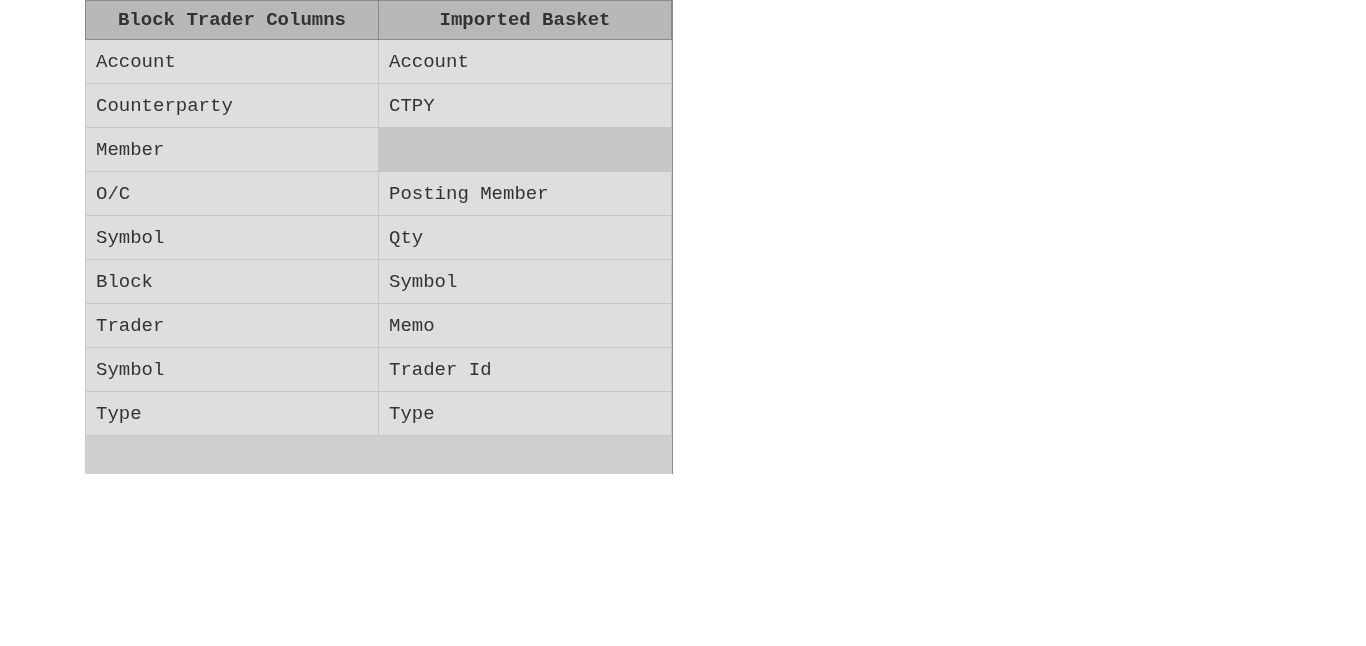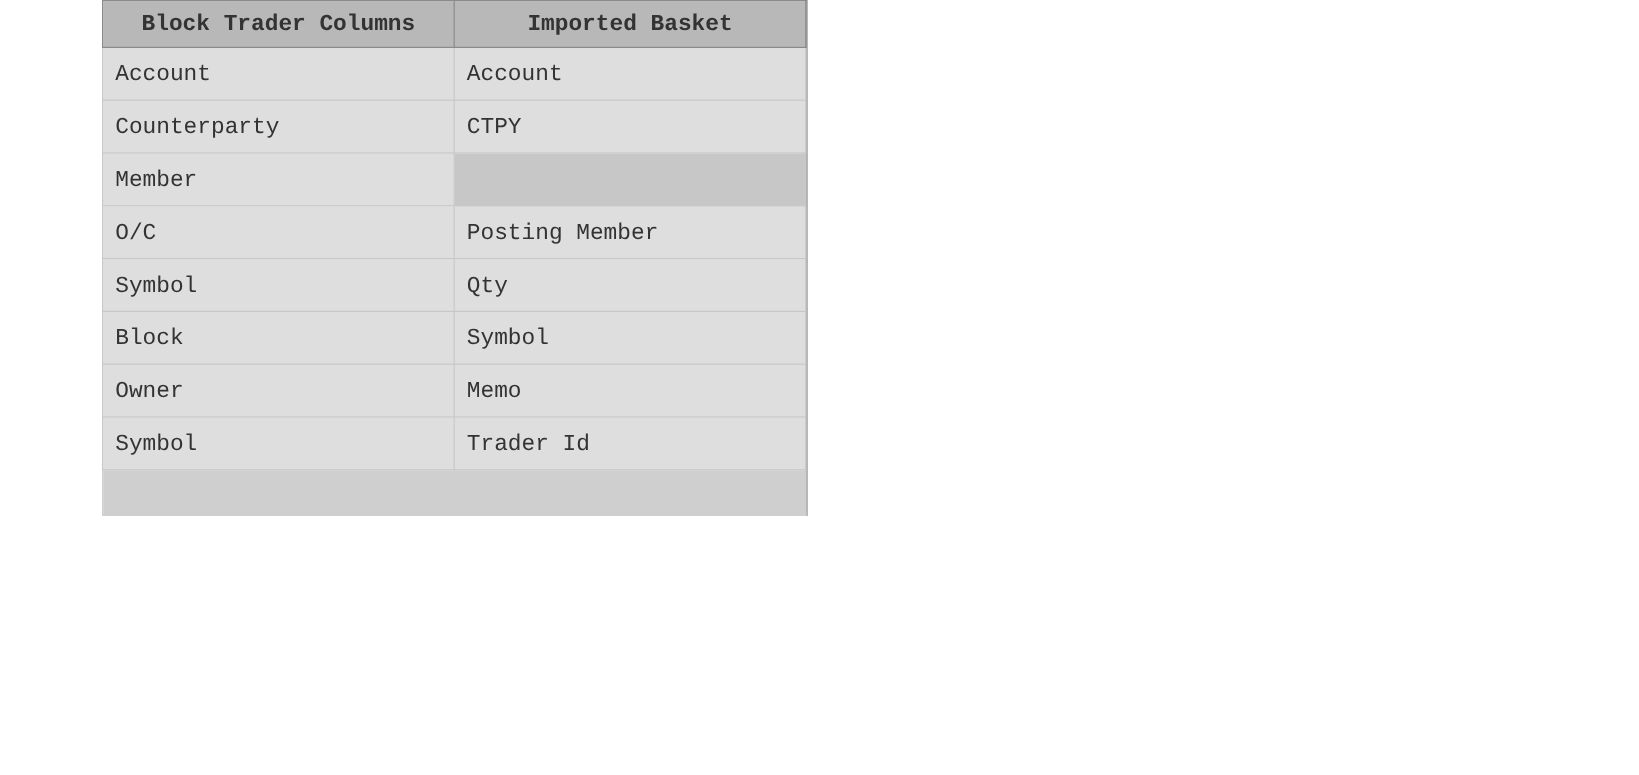--- a/index.html
+++ b/index.html
@@ -89,25 +89,29 @@
         </tr>
         <tr>
           <td>Symbol</td>
           <td>Qty</td>
         </tr>
         <tr>
           <td>Block</td>
           <td>Symbol</td>
         </tr>
         <tr>
-          <td>Owner</td>
+          <td>Trader</td>
           <td>Memo</td>
         </tr>
         <tr>
           <td>Symbol</td>
           <td>Trader Id</td>
+        </tr>
+        <tr>
+          <td>Type</td>
+          <td>Type</td>
         </tr>
         <tr class="footer">
           <td colspan="2"></td>
         </tr>
       </tbody>
   </table>
 </div>
 
 </body></html>

